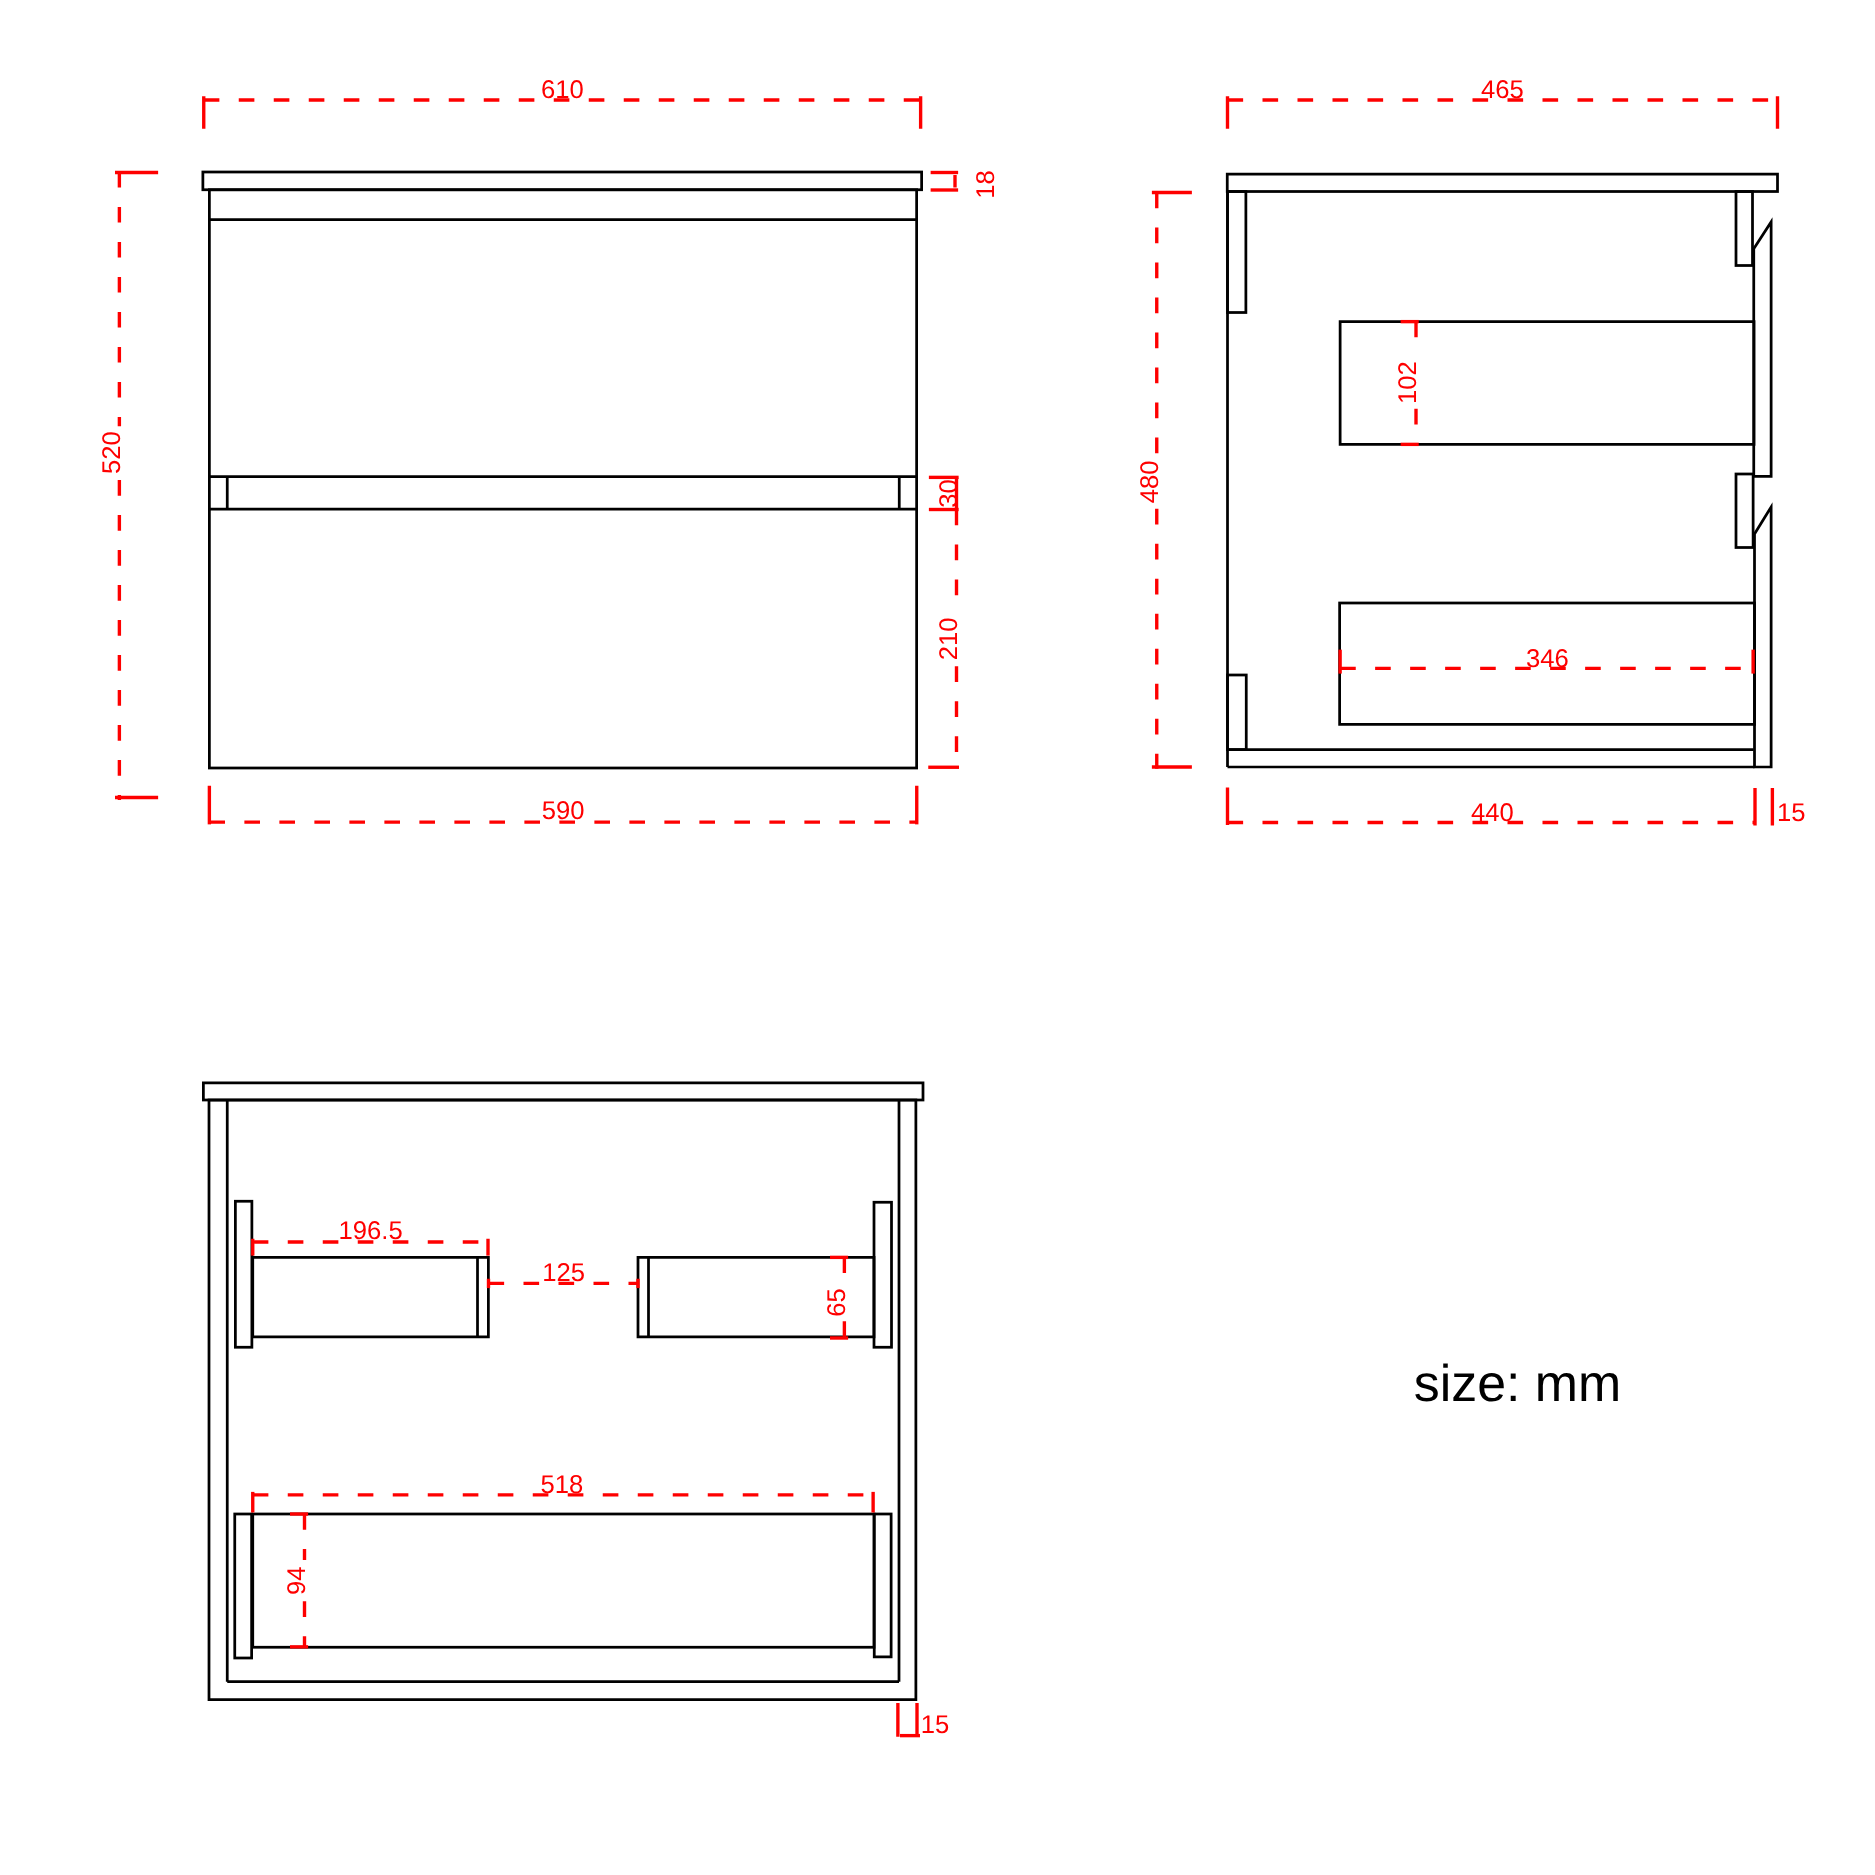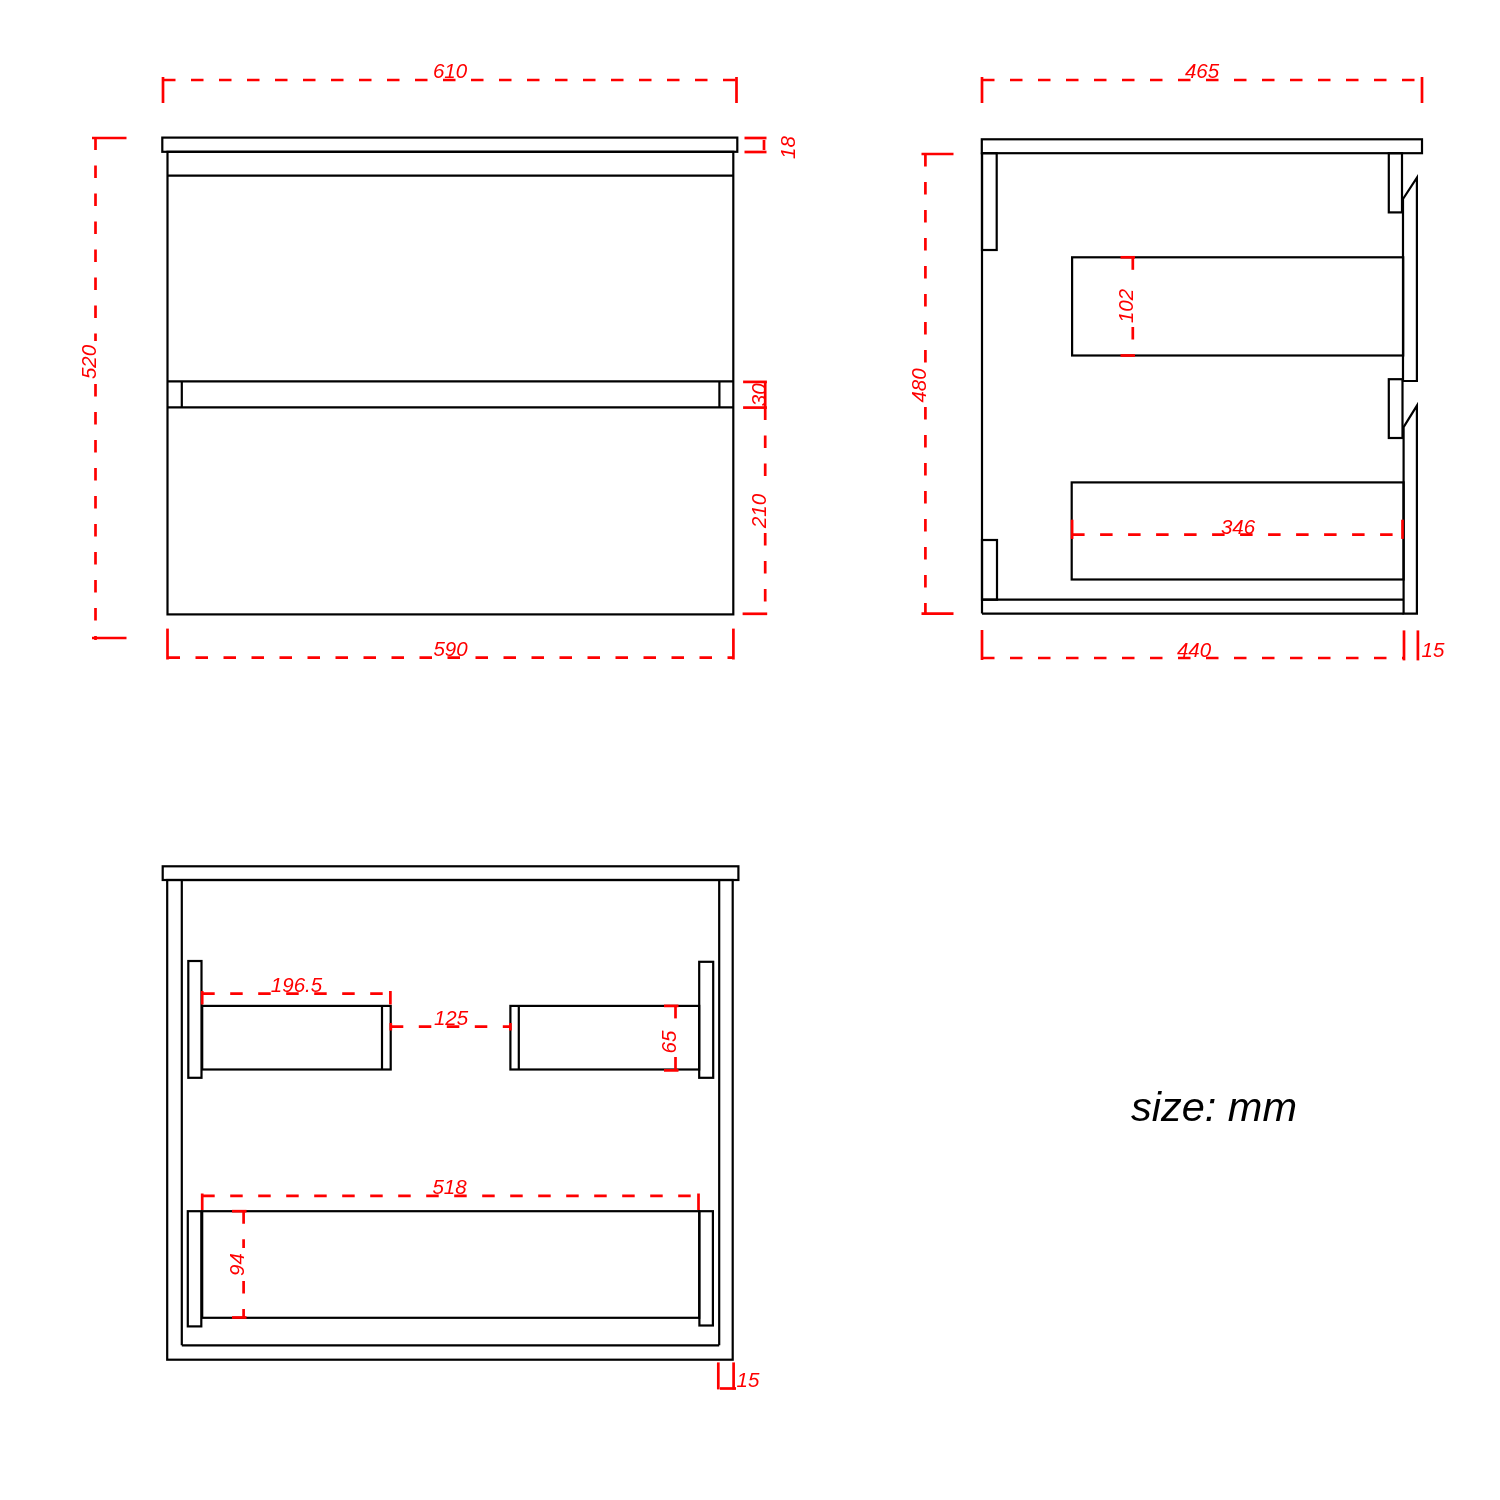--- a/index.html
+++ b/index.html
@@ -1,16 +1,16 @@
 <!DOCTYPE html>
 <html><head>
 <meta charset="utf-8">
 <style>
   html,body{margin:0;padding:0;background:#ffffff;}
-  .wrap{width:1500px;height:1500px;position:relative;font-style:italic;}
+  .wrap{width:1500px;height:1500px;position:relative;}
   svg{position:absolute;top:0;left:0;}
   text{font-family:"Liberation Sans",sans-serif;}
   .dim{fill:#fe0000;font-size:20.5px;}
   .blk{stroke:#000000;stroke-width:2.2;fill:none;}
   .red{stroke:#fe0000;stroke-width:2.7;fill:none;}
   .dash{stroke-dasharray:12.5 15.5;}
 </style>
 </head>
 <body>
 <div class="wrap">

